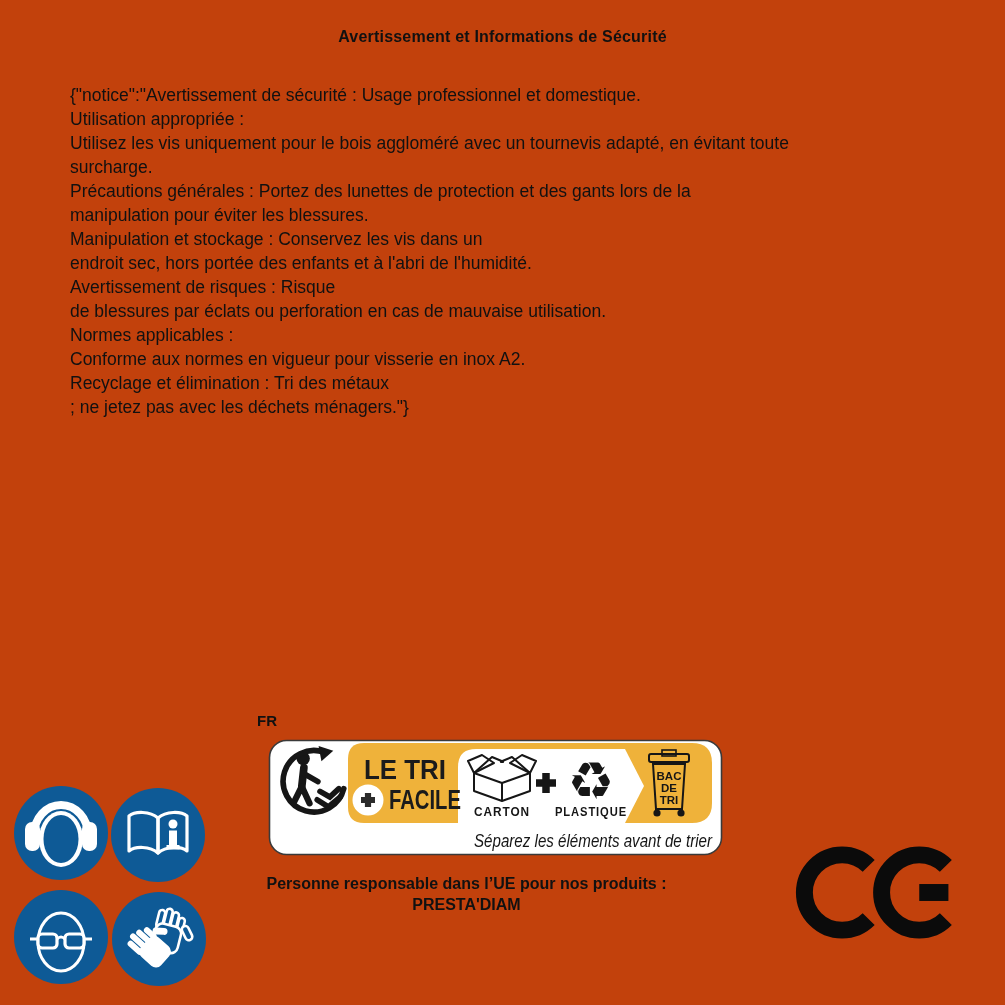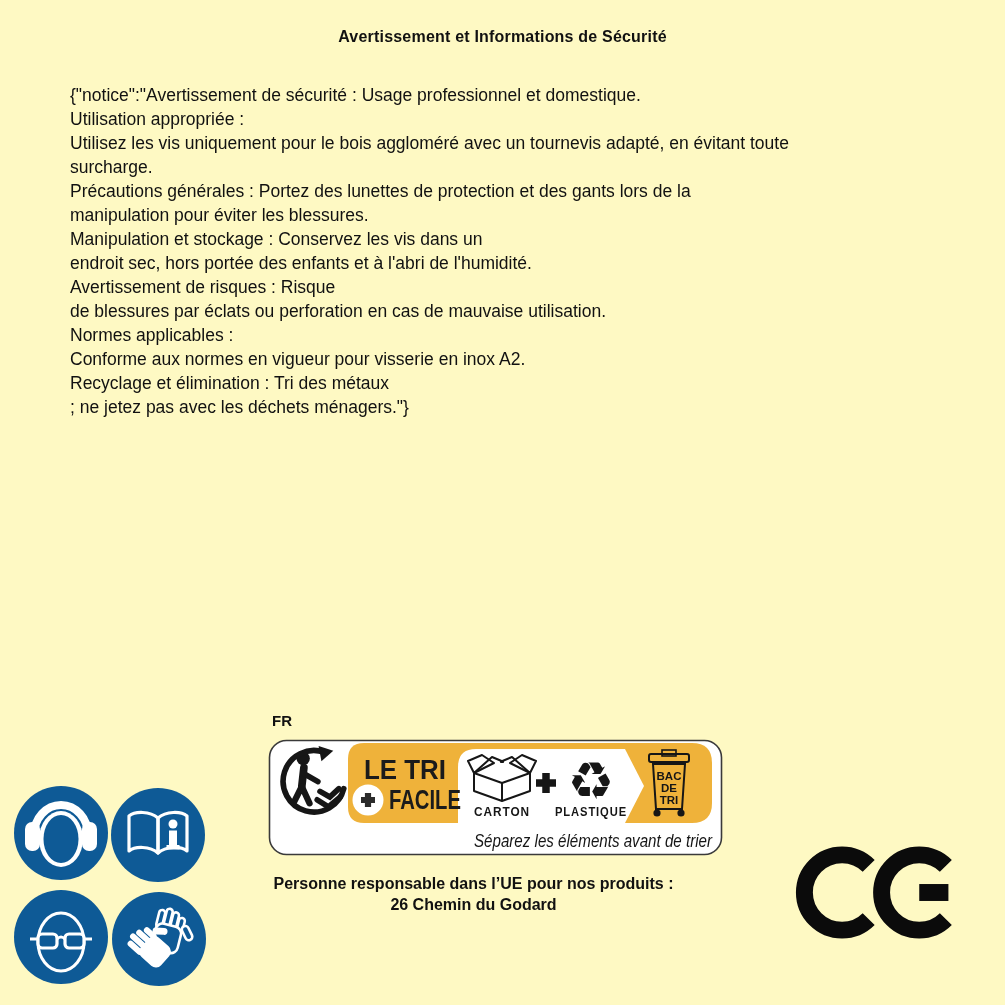--- a/index.html
+++ b/index.html
@@ -1,29 +1,29 @@
 <!DOCTYPE html>
 <html><head>
 <meta charset="utf-8">
 <style>
   html,body{margin:0;padding:0;background:#fff;}
-  .page{position:relative;width:1005px;height:1005px;background:#fef9c3;overflow:hidden;
+  .page{position:relative;width:1005px;height:1005px;background:#c2410c;overflow:hidden;
         font-family:"Liberation Sans", sans-serif;color:#111;}
   .title{position:absolute;left:0;top:28px;width:1005px;text-align:center;
          font-size:16px;font-weight:bold;letter-spacing:.2px;}
   .notice{position:absolute;left:70px;top:83px;width:880px;
           font-size:17.5px;line-height:24px;white-space:pre-line;}
-  .fr-code{position:absolute;left:272px;top:712px;font-size:15px;font-weight:bold;}
+  .fr-code{position:absolute;left:257px;top:712px;font-size:15px;font-weight:bold;}
   .safety-icon{position:absolute;width:96px;height:96px;}
   .ear{left:13px;top:785px;}
   .book{left:110px;top:787px;}
   .glasses{left:13px;top:889px;}
   .gloves{left:111px;top:891px;}
   .triman-label{position:absolute;left:268px;top:739px;width:455px;height:118px;}
-  .address{position:absolute;left:12px;top:873px;width:923px;text-align:center;
+  .address{position:absolute;left:5px;top:873px;width:923px;text-align:center;
            font-size:16px;line-height:21px;font-weight:bold;}
   .ce{position:absolute;left:795px;top:842px;width:160px;height:101px;}
   svg text{font-family:"Liberation Sans", sans-serif;}
   .lbl-head{font-weight:bold;font-size:27px;fill:#1b1b1b;}
   .lbl-mat{font-weight:bold;font-size:12.5px;fill:#161616;letter-spacing:1px;}
   .lbl-bin{font-weight:bold;font-size:11.5px;fill:#161616;}
   .lbl-strap{font-style:italic;font-size:19px;fill:#161616;}
   .lbl-recycle{font-family:"DejaVu Sans", sans-serif;font-size:52px;fill:#161616;}
 </style>
 </head>
@@ -145,21 +145,21 @@
     </g>
     <text class="lbl-bin" x="401" y="41" text-anchor="middle">BAC</text>
     <text class="lbl-bin" x="401" y="53" text-anchor="middle">DE</text>
     <text class="lbl-bin" x="401" y="65" text-anchor="middle">TRI</text>
 
     <text class="lbl-strap" x="444" y="108" text-anchor="end" textLength="238" lengthAdjust="spacingAndGlyphs">Séparez les éléments avant de trier</text>
   </svg>
 
   <div class="address">
     <div>Personne responsable dans l’UE pour nos produits :</div>
-    <div>26 Chemin du Godard</div>
+    <div>PRESTA'DIAM</div>
   </div>
 
   <svg class="ce" viewBox="0 0 170 107">
     <g stroke="#0b0b0b" stroke-width="18" fill="none">
       <path d="M 78.28,25.22 A 40,40 0 1 0 78.28,81.78"></path>
       <path d="M 160.28,25.22 A 40,40 0 1 0 160.28,81.78"></path>
       <path d="M 132,53.5 H 163"></path>
     </g>
   </svg>
 

